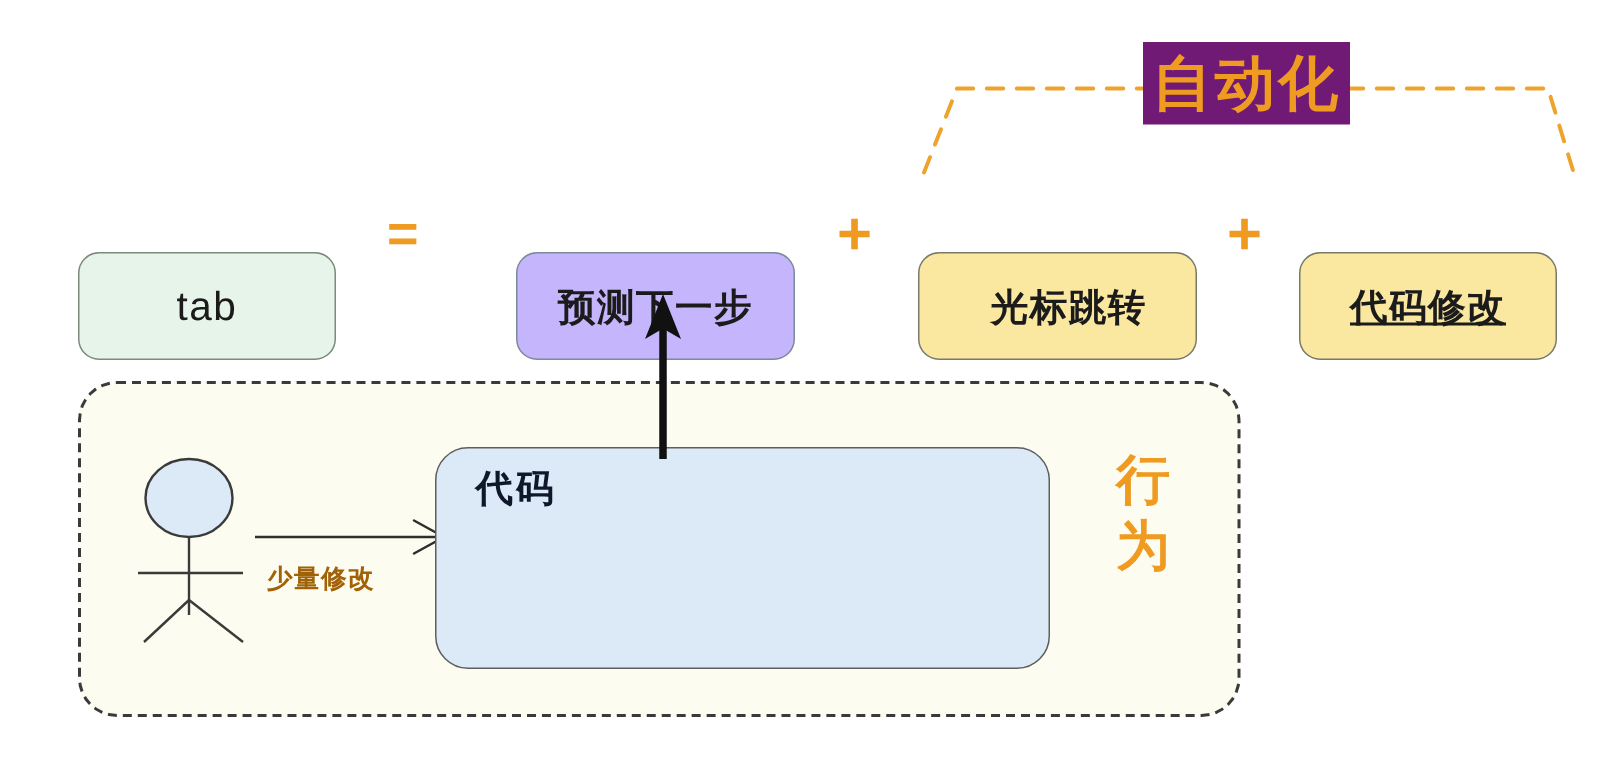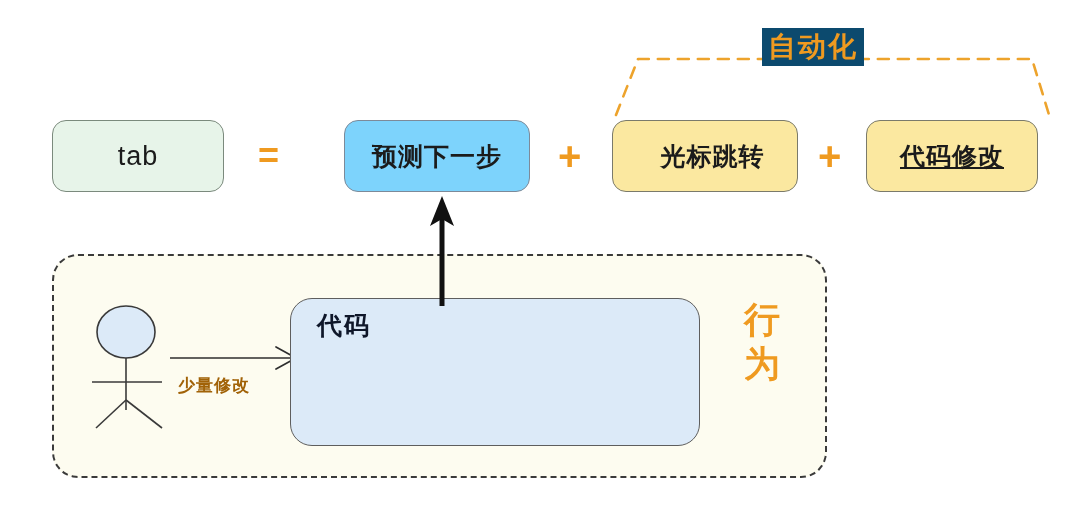--- a/index.html
+++ b/index.html
@@ -22,27 +22,28 @@
   .box {
     position: absolute;
     border-radius: 14px;
     border: 1.6px solid #6b6b6b;
     display: flex;
     align-items: center;
     justify-content: center;
     box-sizing: border-box;
     color: #1b1b1b;
     letter-spacing: 1px;
+    margin-top: 48px;
   }
   .box-green {
     background: #e7f4e9;
     border-color: #7b8a7d;
   }
   .box-blue {
-    background: #7dd3fc;
+    background: #c4b5fd;
     border-color: #7d8a99;
   }
   .box-yellow {
     background: #fbe8a0;
     border-color: #7a7a6b;
   }
 
   
   #box-tab   { left: 52px;  top: 120px; width: 172px; height: 72px; font-size: 27px; }
   #box-pred  { left: 344px; top: 120px; width: 186px; height: 72px; font-size: 25px; font-weight: 700; }
@@ -67,25 +68,25 @@
     left: 600px;
     top: 40px;
     width: 470px;
     height: 90px;
     pointer-events: none;
   }
   #auto-label {
     position: absolute;
     left: 762px;
     top: 28px;
-    font-size: 28px;
+    font-size: 40px;
     font-weight: 700;
     color: #ef9a20;
     letter-spacing: 2px;
-    background: #0c4a6e;
+    background: #701a75;
     padding: 0 6px;
   }
 
   
   #region {
     position: absolute;
     left: 52px;
     top: 254px;
     width: 775px;
     height: 224px;

